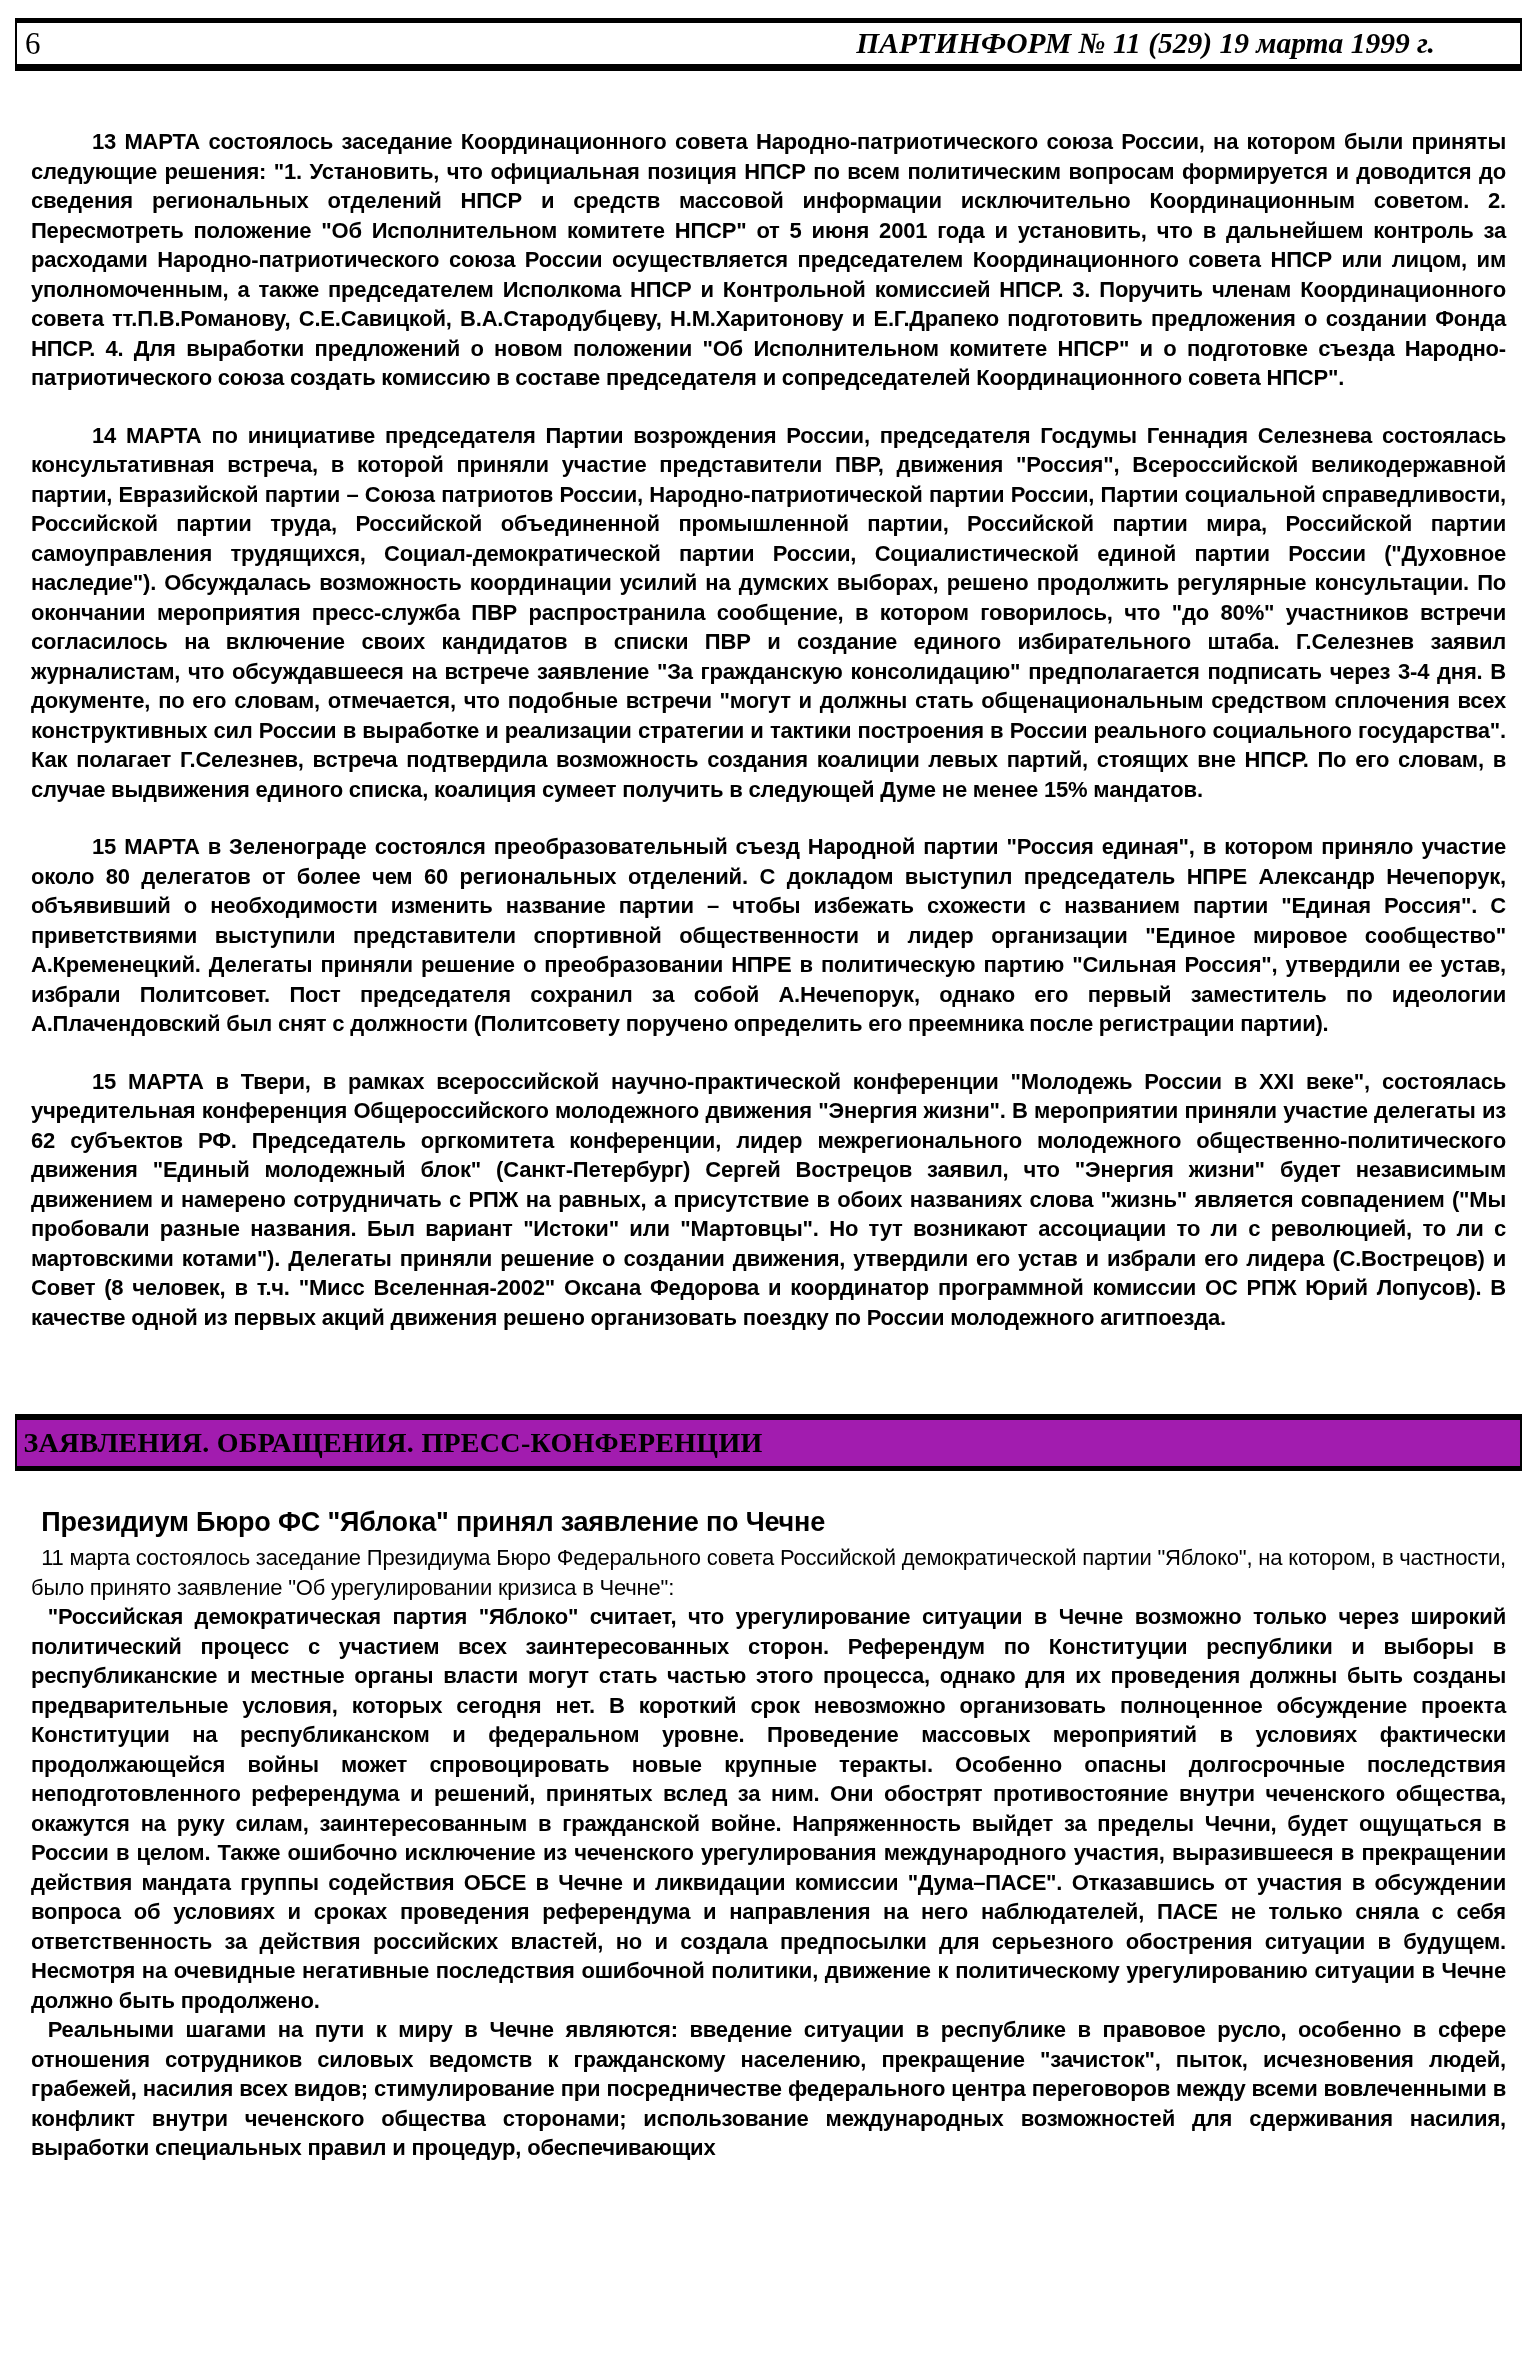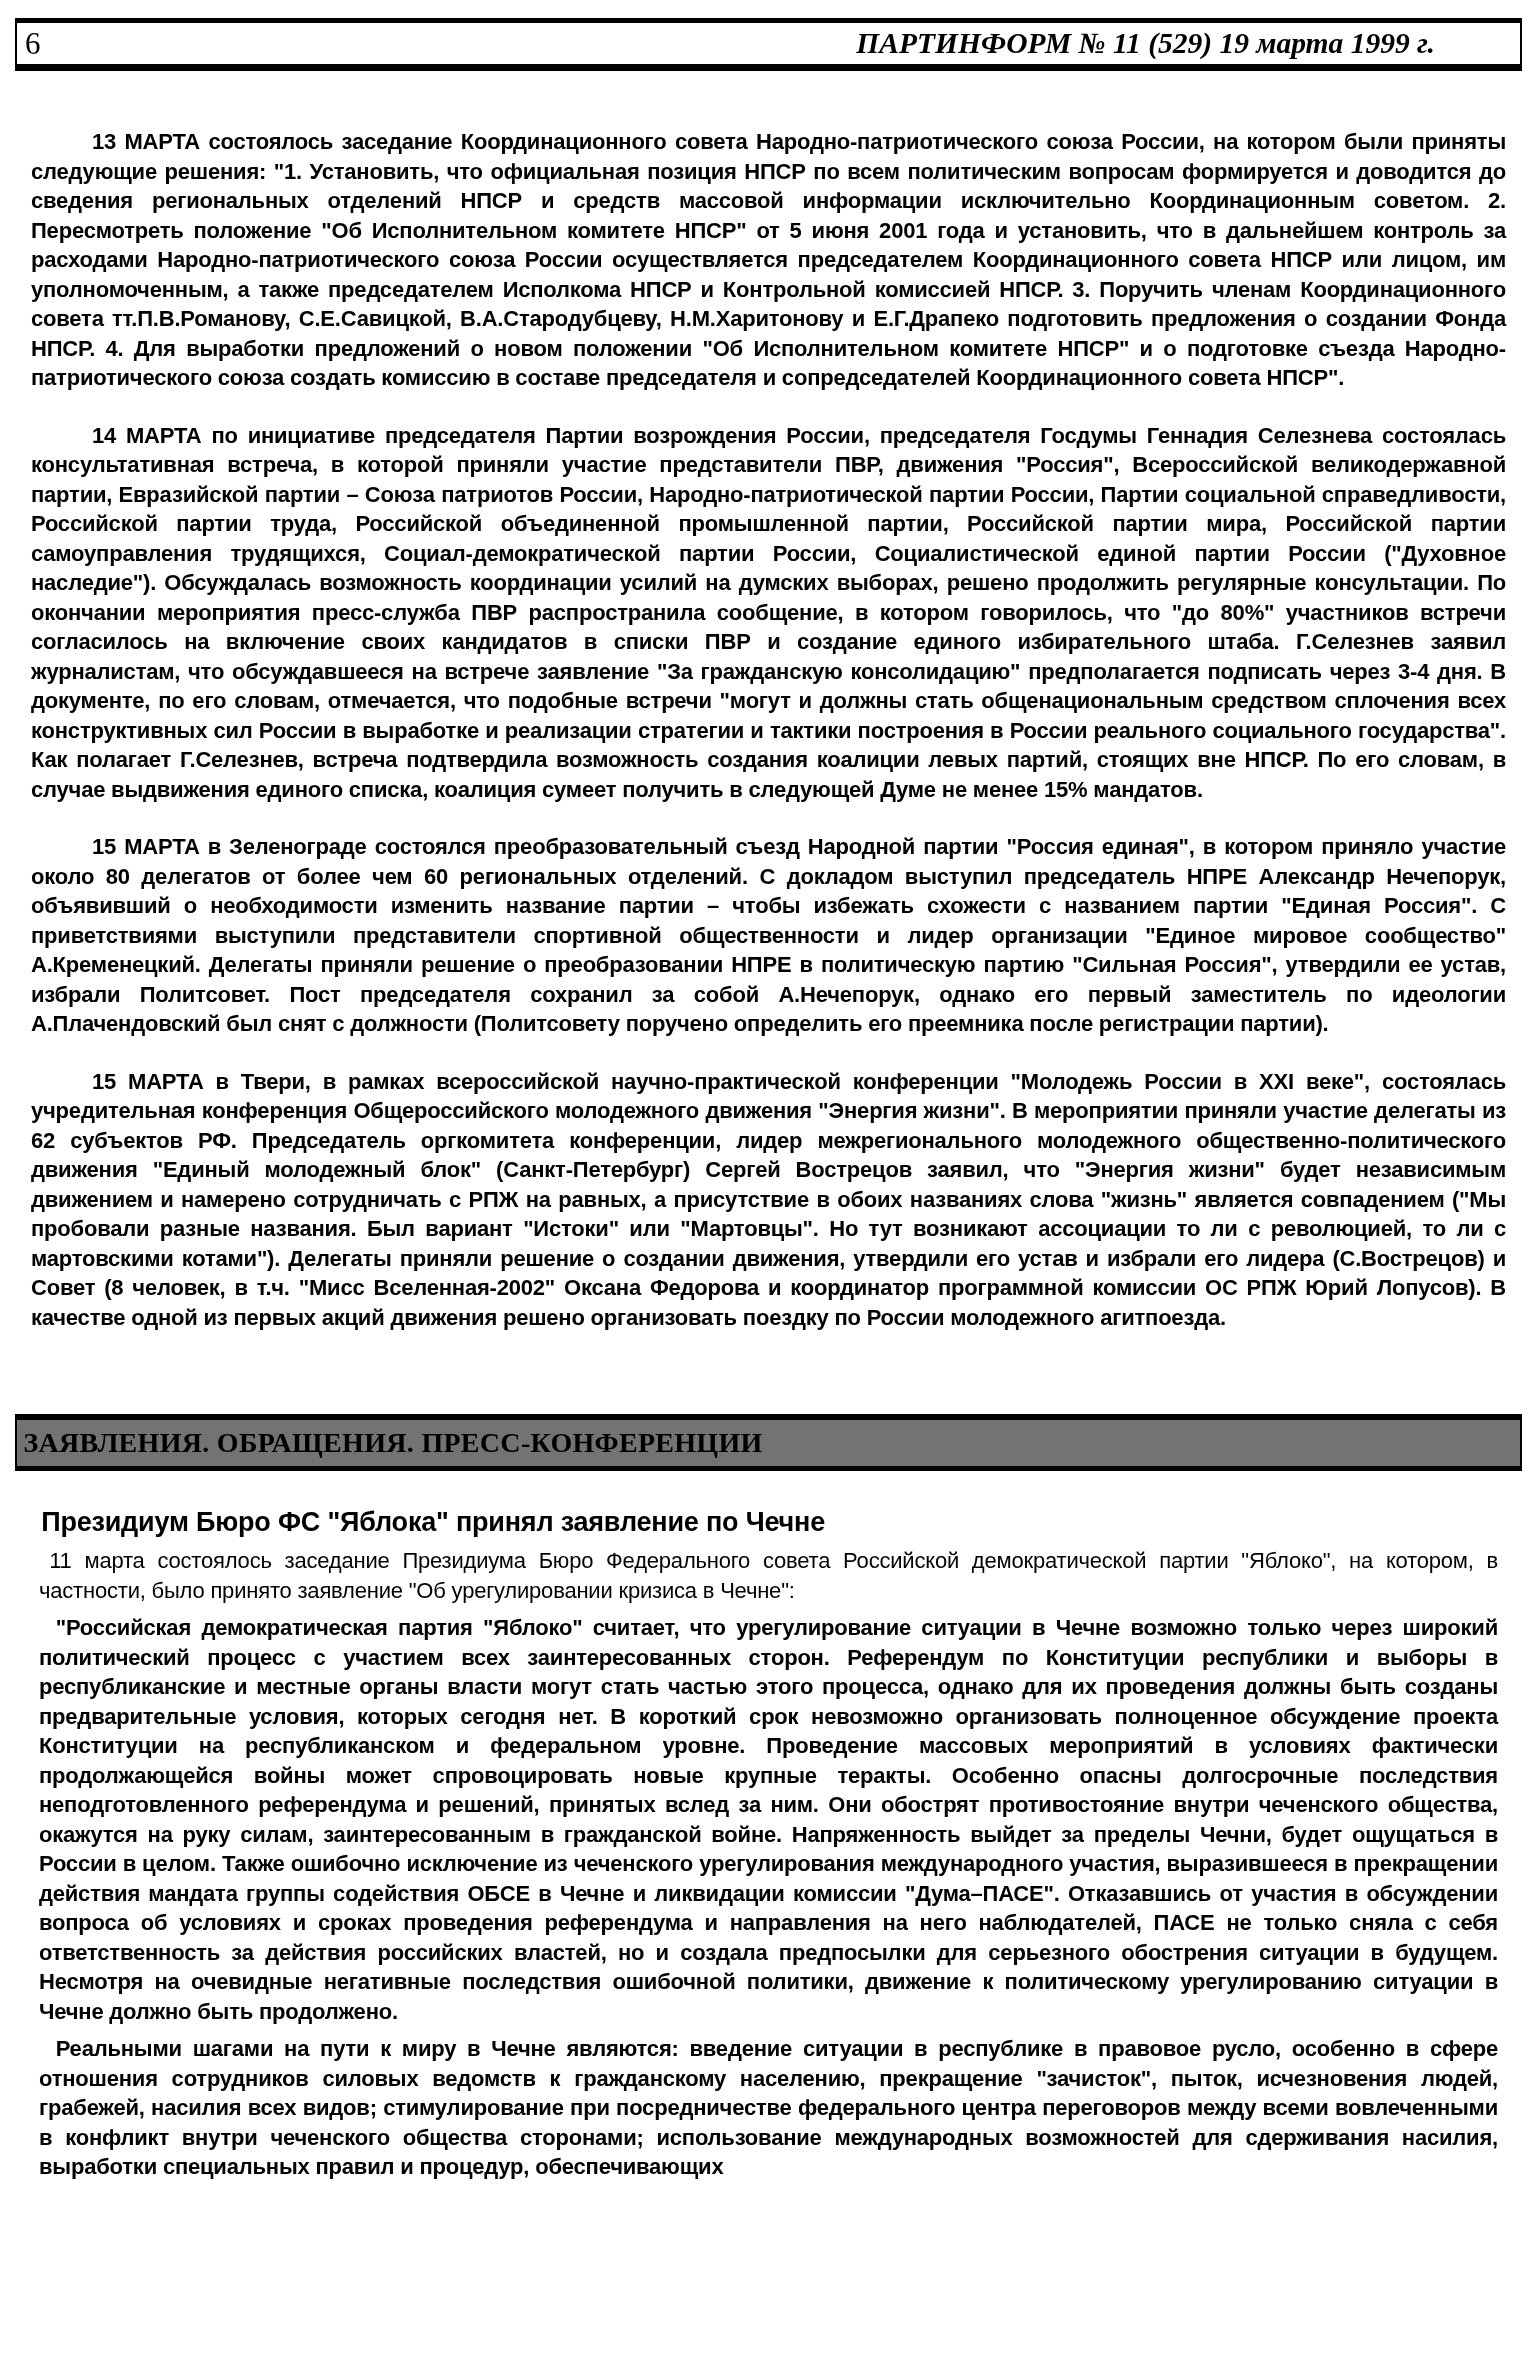--- a/index.html
+++ b/index.html
@@ -80,21 +80,21 @@
     padding: 0 31px;
   }
   .art-title {
     margin: 36px 0 5.1px 10.2px;
     font-size: 27px;
     line-height: 1.15;
     font-weight: bold;
     letter-spacing: -0.2px;
   }
   .article p.apar {
-    margin: 8px;
+    margin: 0;
     font-size: 22px;
     line-height: 29.5px;
     font-weight: bold;
     text-align: justify;
     text-indent: 16.7px;
     letter-spacing: -0.2px;
   }
   .article p.apar.light {
     font-weight: normal;
     text-indent: 10.2px;
@@ -110,21 +110,21 @@
     <span class="mast-title">ПАРТИНФОРМ № 11 (529) 19 марта 1999 г.</span>
   </div>
 
   <div class="news">
     <p class="par">13 МАРТА состоялось заседание Координационного совета Народно-патриотического союза России, на котором были приняты следующие решения: "1. Установить, что официальная позиция НПСР по всем политическим вопросам формируется и доводится до сведения региональных отделений НПСР и средств массовой информации исключительно Координационным советом. 2. Пересмотреть положение "Об Исполнительном комитете НПСР" от 5 июня 2001 года и установить, что в дальнейшем контроль за расходами Народно-патриотического союза России осуществляется председателем Координационного совета НПСР или лицом, им уполномоченным, а также председателем Исполкома НПСР и Контрольной комиссией НПСР. 3. Поручить членам Координационного совета тт.П.В.Романову, С.Е.Савицкой, В.А.Стародубцеву, Н.М.Харитонову и Е.Г.Драпеко подготовить предложения о создании Фонда НПСР. 4. Для выработки предложений о новом положении "Об Исполнительном комитете НПСР" и о подготовке съезда Народно-патриотического союза создать комиссию в составе председателя и сопредседателей Координационного совета НПСР".</p>
     <p class="par">14 МАРТА по инициативе председателя Партии возрождения России, председателя Госдумы Геннадия Селезнева состоялась консультативная встреча, в которой приняли участие представители ПВР, движения "Россия", Всероссийской великодержавной партии, Евразийской партии – Союза патриотов России, Народно-патриотической партии России, Партии социальной справедливости, Российской партии труда, Российской объединенной промышленной партии, Российской партии мира, Российской партии самоуправления трудящихся, Социал-демократической партии России, Социалистической единой партии России ("Духовное наследие"). Обсуждалась возможность координации усилий на думских выборах, решено продолжить регулярные консультации. По окончании мероприятия пресс-служба ПВР распространила сообщение, в котором говорилось, что "до 80%" участников встречи согласилось на включение своих кандидатов в списки ПВР и создание единого избирательного штаба. Г.Селезнев заявил журналистам, что обсуждавшееся на встрече заявление "За гражданскую консолидацию" предполагается подписать через 3-4 дня. В документе, по его словам, отмечается, что подобные встречи "могут и должны стать общенациональным средством сплочения всех конструктивных сил России в выработке и реализации стратегии и тактики построения в России реального социального государства". Как полагает Г.Селезнев, встреча подтвердила возможность создания коалиции левых партий, стоящих вне НПСР. По его словам, в случае выдвижения единого списка, коалиция сумеет получить в следующей Думе не менее 15% мандатов.</p>
     <p class="par">15 МАРТА в Зеленограде состоялся преобразовательный съезд Народной партии "Россия единая", в котором приняло участие около 80 делегатов от более чем 60 региональных отделений. С докладом выступил председатель НПРЕ Александр Нечепорук, объявивший о необходимости изменить название партии – чтобы избежать схожести с названием партии "Единая Россия". С приветствиями выступили представители спортивной общественности и лидер организации "Единое мировое сообщество" А.Кременецкий. Делегаты приняли решение о преобразовании НПРЕ в политическую партию "Сильная Россия", утвердили ее устав, избрали Политсовет. Пост председателя сохранил за собой А.Нечепорук, однако его первый заместитель по идеологии А.Плачендовский был снят с должности (Политсовету поручено определить его преемника после регистрации партии).</p>
     <p class="par">15 МАРТА в Твери, в рамках всероссийской научно-практической конференции "Молодежь России в XXI веке", состоялась учредительная конференция Общероссийского молодежного движения "Энергия жизни". В мероприятии приняли участие делегаты из 62 субъектов РФ. Председатель оргкомитета конференции, лидер межрегионального молодежного общественно-политического движения "Единый молодежный блок" (Санкт-Петербург) Сергей Вострецов заявил, что "Энергия жизни" будет независимым движением и намерено сотрудничать с РПЖ на равных, а присутствие в обоих названиях слова "жизнь" является совпадением ("Мы пробовали разные названия. Был вариант "Истоки" или "Мартовцы". Но тут возникают ассоциации то ли с революцией, то ли с мартовскими котами"). Делегаты приняли решение о создании движения, утвердили его устав и избрали его лидера (С.Вострецов) и Совет (8 человек, в т.ч. "Мисс Вселенная-2002" Оксана Федорова и координатор программной комиссии ОС РПЖ Юрий Лопусов). В качестве одной из первых акций движения решено организовать поездку по России молодежного агитпоезда.</p>
   </div>
 
-  <div class="section-bar" style="background: #737373; padding-left: 6px;">
+  <div class="section-bar" style="background: #a21caf; padding-left: 6px;">
     <span>ЗАЯВЛЕНИЯ. ОБРАЩЕНИЯ. ПРЕСС-КОНФЕРЕНЦИИ</span>
   </div>
 
   <div class="article">
     <h2 class="art-title">Президиум Бюро ФС "Яблока" принял заявление по Чечне</h2>
     <p class="apar light">11 марта состоялось заседание Президиума Бюро Федерального совета Российской демократической партии "Яблоко", на котором, в частности, было принято заявление "Об урегулировании кризиса в Чечне":</p>
     <p class="apar">"Российская демократическая партия "Яблоко" считает, что урегулирование ситуации в Чечне возможно только через широкий политический процесс с участием всех заинтересованных сторон. Референдум по Конституции республики и выборы в республиканские и местные органы власти могут стать частью этого процесса, однако для их проведения должны быть созданы предварительные условия, которых сегодня нет. В короткий срок невозможно организовать полноценное обсуждение проекта Конституции на республиканском и федеральном уровне. Проведение массовых мероприятий в условиях фактически продолжающейся войны может спровоцировать новые крупные теракты. Особенно опасны долгосрочные последствия неподготовленного референдума и решений, принятых вслед за ним. Они обострят противостояние внутри чеченского общества, окажутся на руку силам, заинтересованным в гражданской войне. Напряженность выйдет за пределы Чечни, будет ощущаться в России в целом. Также ошибочно исключение из чеченского урегулирования международного участия, выразившееся в прекращении действия мандата группы содействия ОБСЕ в Чечне и ликвидации комиссии "Дума–ПАСЕ". Отказавшись от участия в обсуждении вопроса об условиях и сроках проведения референдума и направления на него наблюдателей, ПАСЕ не только сняла с себя ответственность за действия российских властей, но и создала предпосылки для серьезного обострения ситуации в будущем. Несмотря на очевидные негативные последствия ошибочной политики, движение к политическому урегулированию ситуации в Чечне должно быть продолжено.</p>
     <p class="apar">Реальными шагами на пути к миру в Чечне являются: введение ситуации в республике в правовое русло, особенно в сфере отношения сотрудников силовых ведомств к гражданскому населению, прекращение "зачисток", пыток, исчезновения людей, грабежей, насилия всех видов; стимулирование при посредничестве федерального центра переговоров между всеми вовлеченными в конфликт внутри чеченского общества сторонами; использование международных возможностей для сдерживания насилия, выработки специальных правил и процедур, обеспечивающих</p>
   </div>
 

